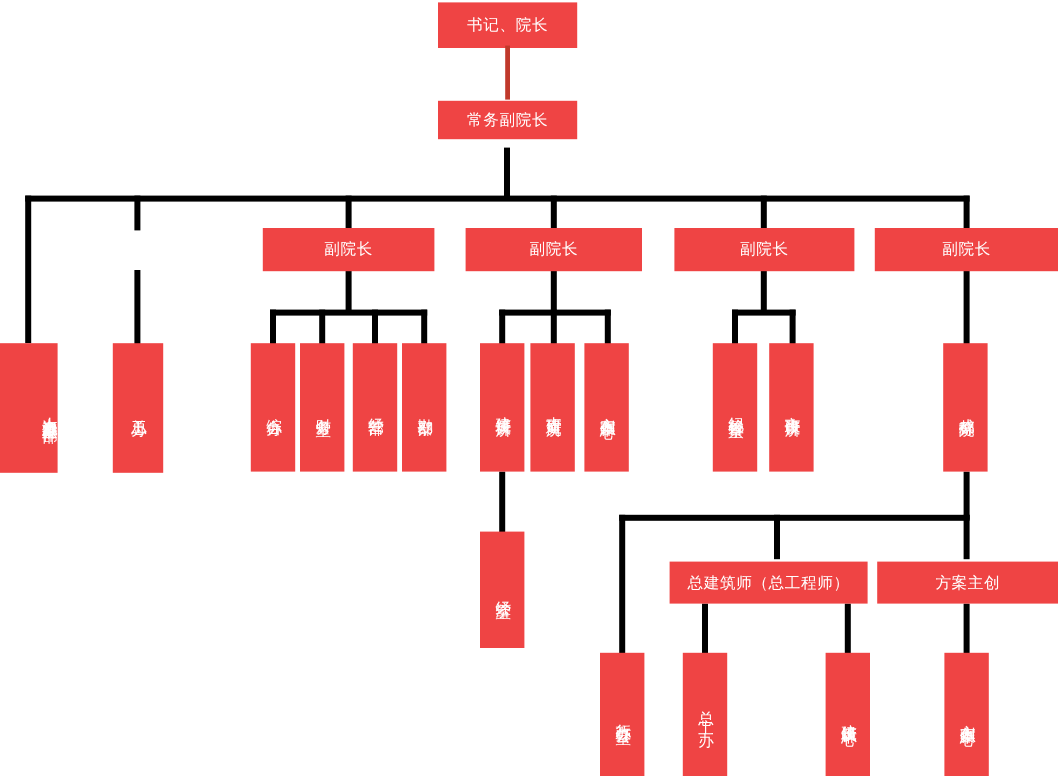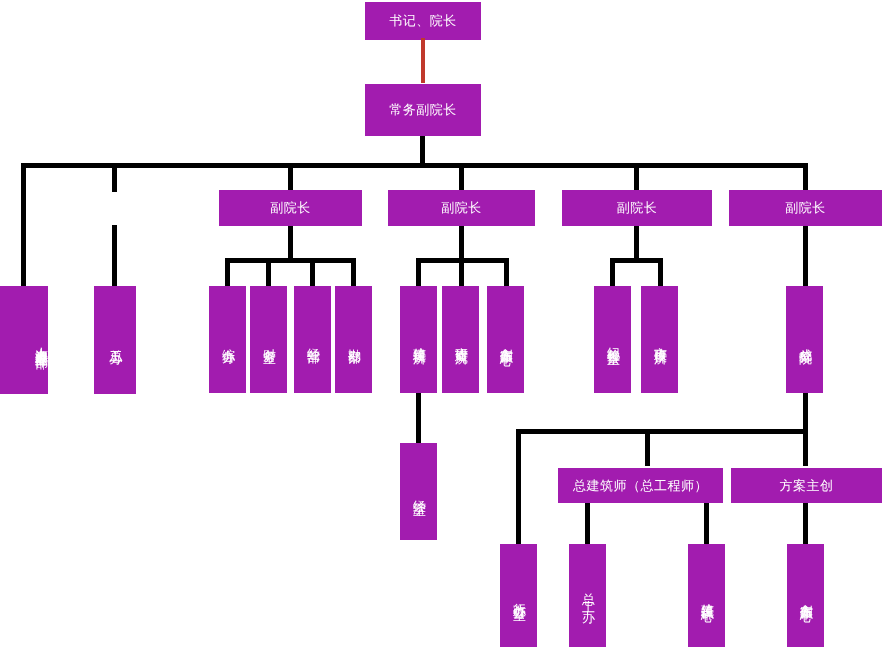--- a/index.html
+++ b/index.html
@@ -10,21 +10,21 @@
   #chart {
     position: relative;
     width: 882px;
     height: 647px;
     background: #ffffff;
     font-family: "Liberation Sans", "DejaVu Sans", sans-serif;
     overflow: hidden;
   }
   .node {
     position: absolute;
-    background: #a21caf;
+    background: #ef4444;
     color: #ffffff;
     display: flex;
     align-items: center;
     justify-content: center;
     box-sizing: border-box;
     z-index: 2;
   }
   .node.h {
     font-size: 13px;
     letter-spacing: 0.5px;
@@ -111,21 +111,21 @@
   <div class="line" style="left:645px; top:429px; width:5px; height:37px;"></div>
   <div class="line" style="left:803px; top:429px; width:5px; height:37px;"></div>
 
   <div class="line" style="left:585px; top:503px; width:5px; height:43px;"></div>
   <div class="line" style="left:704px; top:503px; width:5px; height:43px;"></div>
 
   <div class="line" style="left:803px; top:503px; width:5px; height:43px;"></div>
 
   <div class="node h" style="left:365px; top:2px; width:116px; height:38px;">书记、院长</div>
 
-  <div class="node h" style="left:365px; top:84px; width:116px; height:52px;">常务副院长</div>
+  <div class="node h" style="left:365px; top:84px; width:116px; height:32px;">常务副院长</div>
 
 
   <div class="node h" style="left:219px; top:190px; width:143px; height:36px;">副院长</div>
 
   <div class="node h" style="left:388px; top:190px; width:147px; height:36px;">副院长</div>
 
   <div class="node h" style="left:562px; top:190px; width:150px; height:36px;">副院长</div>
 
   <div class="node h" style="left:729px; top:190px; width:153px; height:36px;">副院长</div>
 

